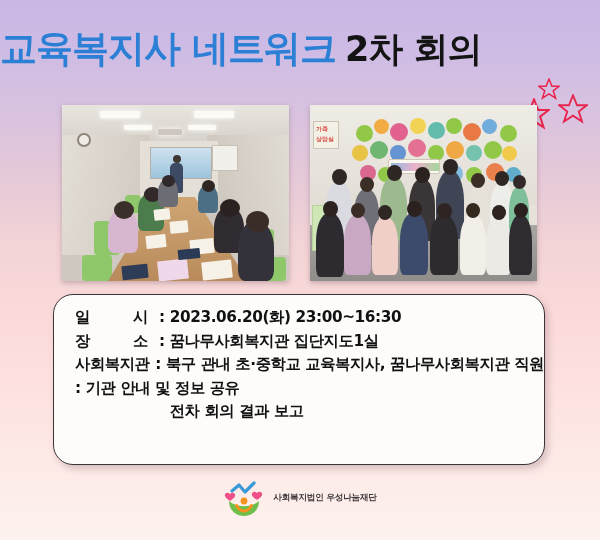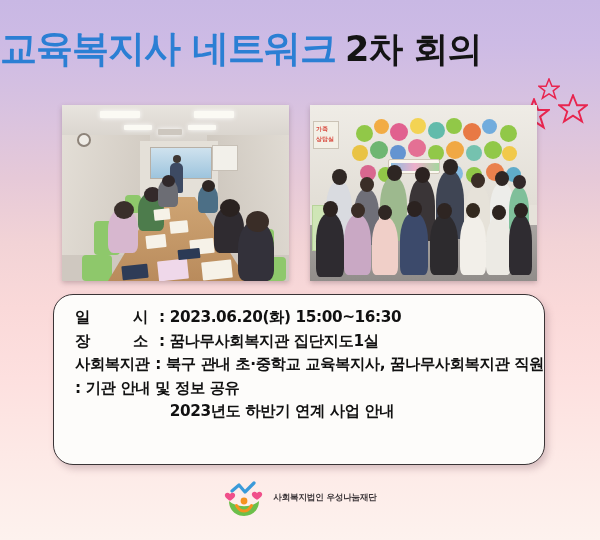--- a/index.html
+++ b/index.html
@@ -286,21 +286,21 @@
 </div>
 
 <div class="infobox">
 
   <div class="row">
     <span class="lbl-spaced">
       <span>일</span>
       <span>시</span>
     </span>
     <span class="colon">:</span>
-    <span class="val">2023.06.20(화)  15:00~16:30</span>
+    <span class="val">2023.06.20(화)  23:00~16:30</span>
   </div>
 
   <div class="row">
     <span class="lbl-spaced">
       <span>장</span>
       <span>소</span>
     </span>
     <span class="colon">:</span>
     <span class="val">꿈나무사회복지관 집단지도1실</span>
   </div>
@@ -309,26 +309,26 @@
     <span class="lbl">사회복지관</span>
     <span class="colon">:</span>
     <span class="val">북구 관내 초·중학교 교육복지사, 꿈나무사회복지관 직원</span>
   </div>
 
   <div class="row">
     <span class="colon">:</span>
     <span class="val">기관 안내 및 정보 공유</span>
   </div>
 
-
   <div class="row sub">
     <span class="lbl"></span>
     <span class="colon" style="visibility:hidden">:</span>
-    <span class="val">2023년도 하반기 연계 사업 안내</span>
-  </div>
+    <span class="val">전차 회의 결과 보고</span>
+  </div>
+
 
 </div>
 
 <div class="logo">
   <div class="logo-mark">
     <svg width="42" height="38" viewBox="0 0 42 38">
 
       <path d="M9 11 L16 5 L22 12 L31 3" fill="none" stroke="#3a9ad9" stroke-width="3.2" stroke-linecap="round" stroke-linejoin="round"></path>
 
       <path d="M7 14 c-2.4-2.6 -6-0.6 -5 2.2 c0.7 2 4 4 5 4.6 c1-0.6 4.3-2.6 5-4.6 c1-2.8 -2.6-4.8 -5-2.2 z" fill="#f04f8a"></path>

